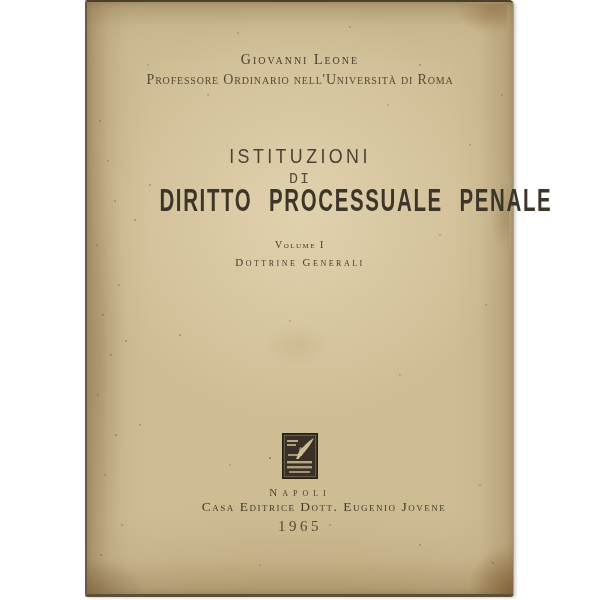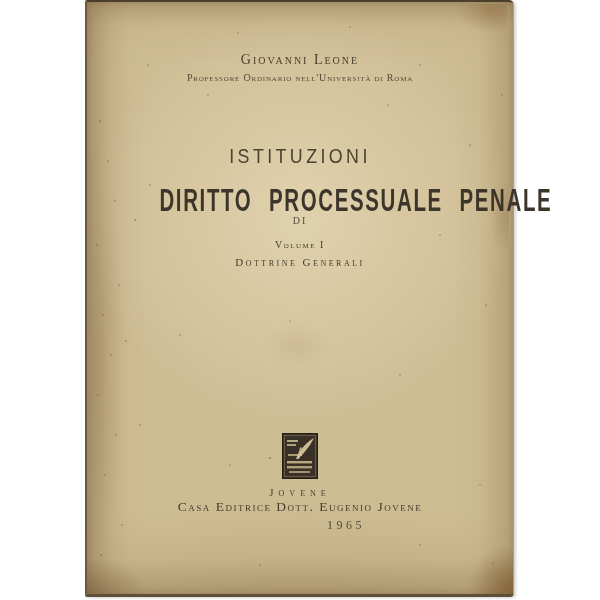--- a/index.html
+++ b/index.html
@@ -79,33 +79,33 @@
       182px 455px 0 rgba(90,70,40,0.55),  47px 217px 0 rgba(115,85,48,0.50),
       38px 338px 0 rgba(115,85,48,0.45),  405px 560px 0 rgba(115,85,48,0.40);
   }
   
   .row {
     position: absolute; left: 0; width: 100%;
     text-align: center; white-space: nowrap;
     color: #473d2c;
   }
   .author        { top: 50px;  font-size: 14px; letter-spacing: 2px;  font-variant: small-caps; color: #4a4030; }
-  .author-title  { top: 70px;  font-size: 10px; letter-spacing: 0.8px; font-variant: small-caps; color: #564a36; }
+  .author-title  { top: 70px;  font-size: 14px; letter-spacing: 0.8px; font-variant: small-caps; color: #564a36; }
   .series-title  { top: 142px; font-family: "Liberation Sans", sans-serif; font-size: 21px;
                    letter-spacing: 4px; color: #4b4332; transform: scaleX(0.85); }
-  .series-conn   { top: 169px; font-family: Liberation Serif, serif; font-size: 10px;
-                   letter-spacing: 2px; color: #564c38; margin-top: 44px; }
+  .series-conn   { top: 169px; font-family: Liberation Mono, monospace; font-size: 15px;
+                   letter-spacing: 2px; color: #564c38; }
   .main-title    { top: 183px; font-family: "Liberation Sans", sans-serif; font-weight: 700;
                    font-size: 31px; letter-spacing: 2.5px; word-spacing: 14px; line-height: 1;
                    color: #3b352a; transform: scaleX(0.66) scaleY(1.04); }
   .volume        { top: 237px; font-size: 10px; letter-spacing: 1.5px; font-variant: small-caps; color: #453c2b; }
   .subtitle      { top: 254px; font-size: 11px; letter-spacing: 2.5px; font-variant: small-caps; color: #453c2b; }
   .city          { top: 484px; font-size: 11px; letter-spacing: 5px; font-variant: small-caps; color: #4a4030; }
-  .publisher     { top: 497px; font-size: 13.5px; letter-spacing: 1.5px; font-variant: small-caps; color: #453c2b; }
-  .year          { top: 516px; font-size: 12px; letter-spacing: 3.5px; color: #564c38; margin-left: 46px; }
+  .publisher     { top: 497px; font-size: 13.5px; letter-spacing: 1.5px; font-variant: small-caps; color: #453c2b; padding-left: 24px; }
+  .year          { top: 516px; font-size: 15px; letter-spacing: 3.5px; color: #564c38; }
   
   .emblem {
     position: absolute; top: 431px; left: 50%; margin-left: -18px;
     width: 36px; height: 46px;
   }
 </style>
 </head>
 <body>
 
 <div class="stage">
@@ -140,18 +140,18 @@
         <rect x="6" y="21" width="14" height="2" fill="#cdbd92" opacity="0.75"></rect>
         <rect x="5" y="28" width="25" height="2.4" fill="#cdbd92" opacity="0.85"></rect>
         <rect x="5" y="33" width="25" height="2.4" fill="#cdbd92" opacity="0.8"></rect>
         <rect x="7" y="38" width="21" height="2" fill="#cdbd92" opacity="0.7"></rect>
 
         <path d="M14 26 C16 20, 19 16, 24 11 C27 8, 30 6, 32 5 C30 9, 28 12, 25 16 C22 20, 19 23, 16 26 Z" fill="#d4c49a" opacity="0.95"></path>
         <path d="M15 26 L18 14 L20 15 L17 26 Z" fill="#d4c49a" opacity="0.75"></path>
       </svg>
     </div>
 
-    <div class="row city">Jovene</div>
+    <div class="row city">Napoli</div>
     <div class="row publisher">Casa Editrice Dott. Eugenio Jovene</div>
     <div class="row year">1965</div>
 
   </div>
 </div>
 
 </body></html>

